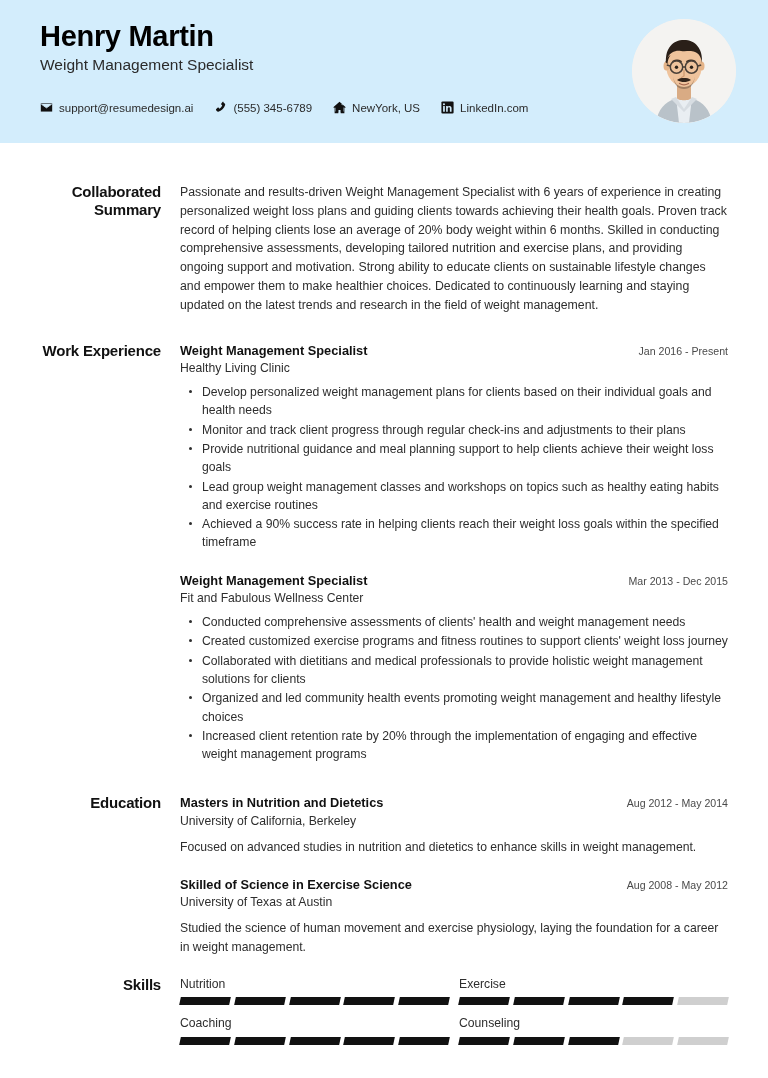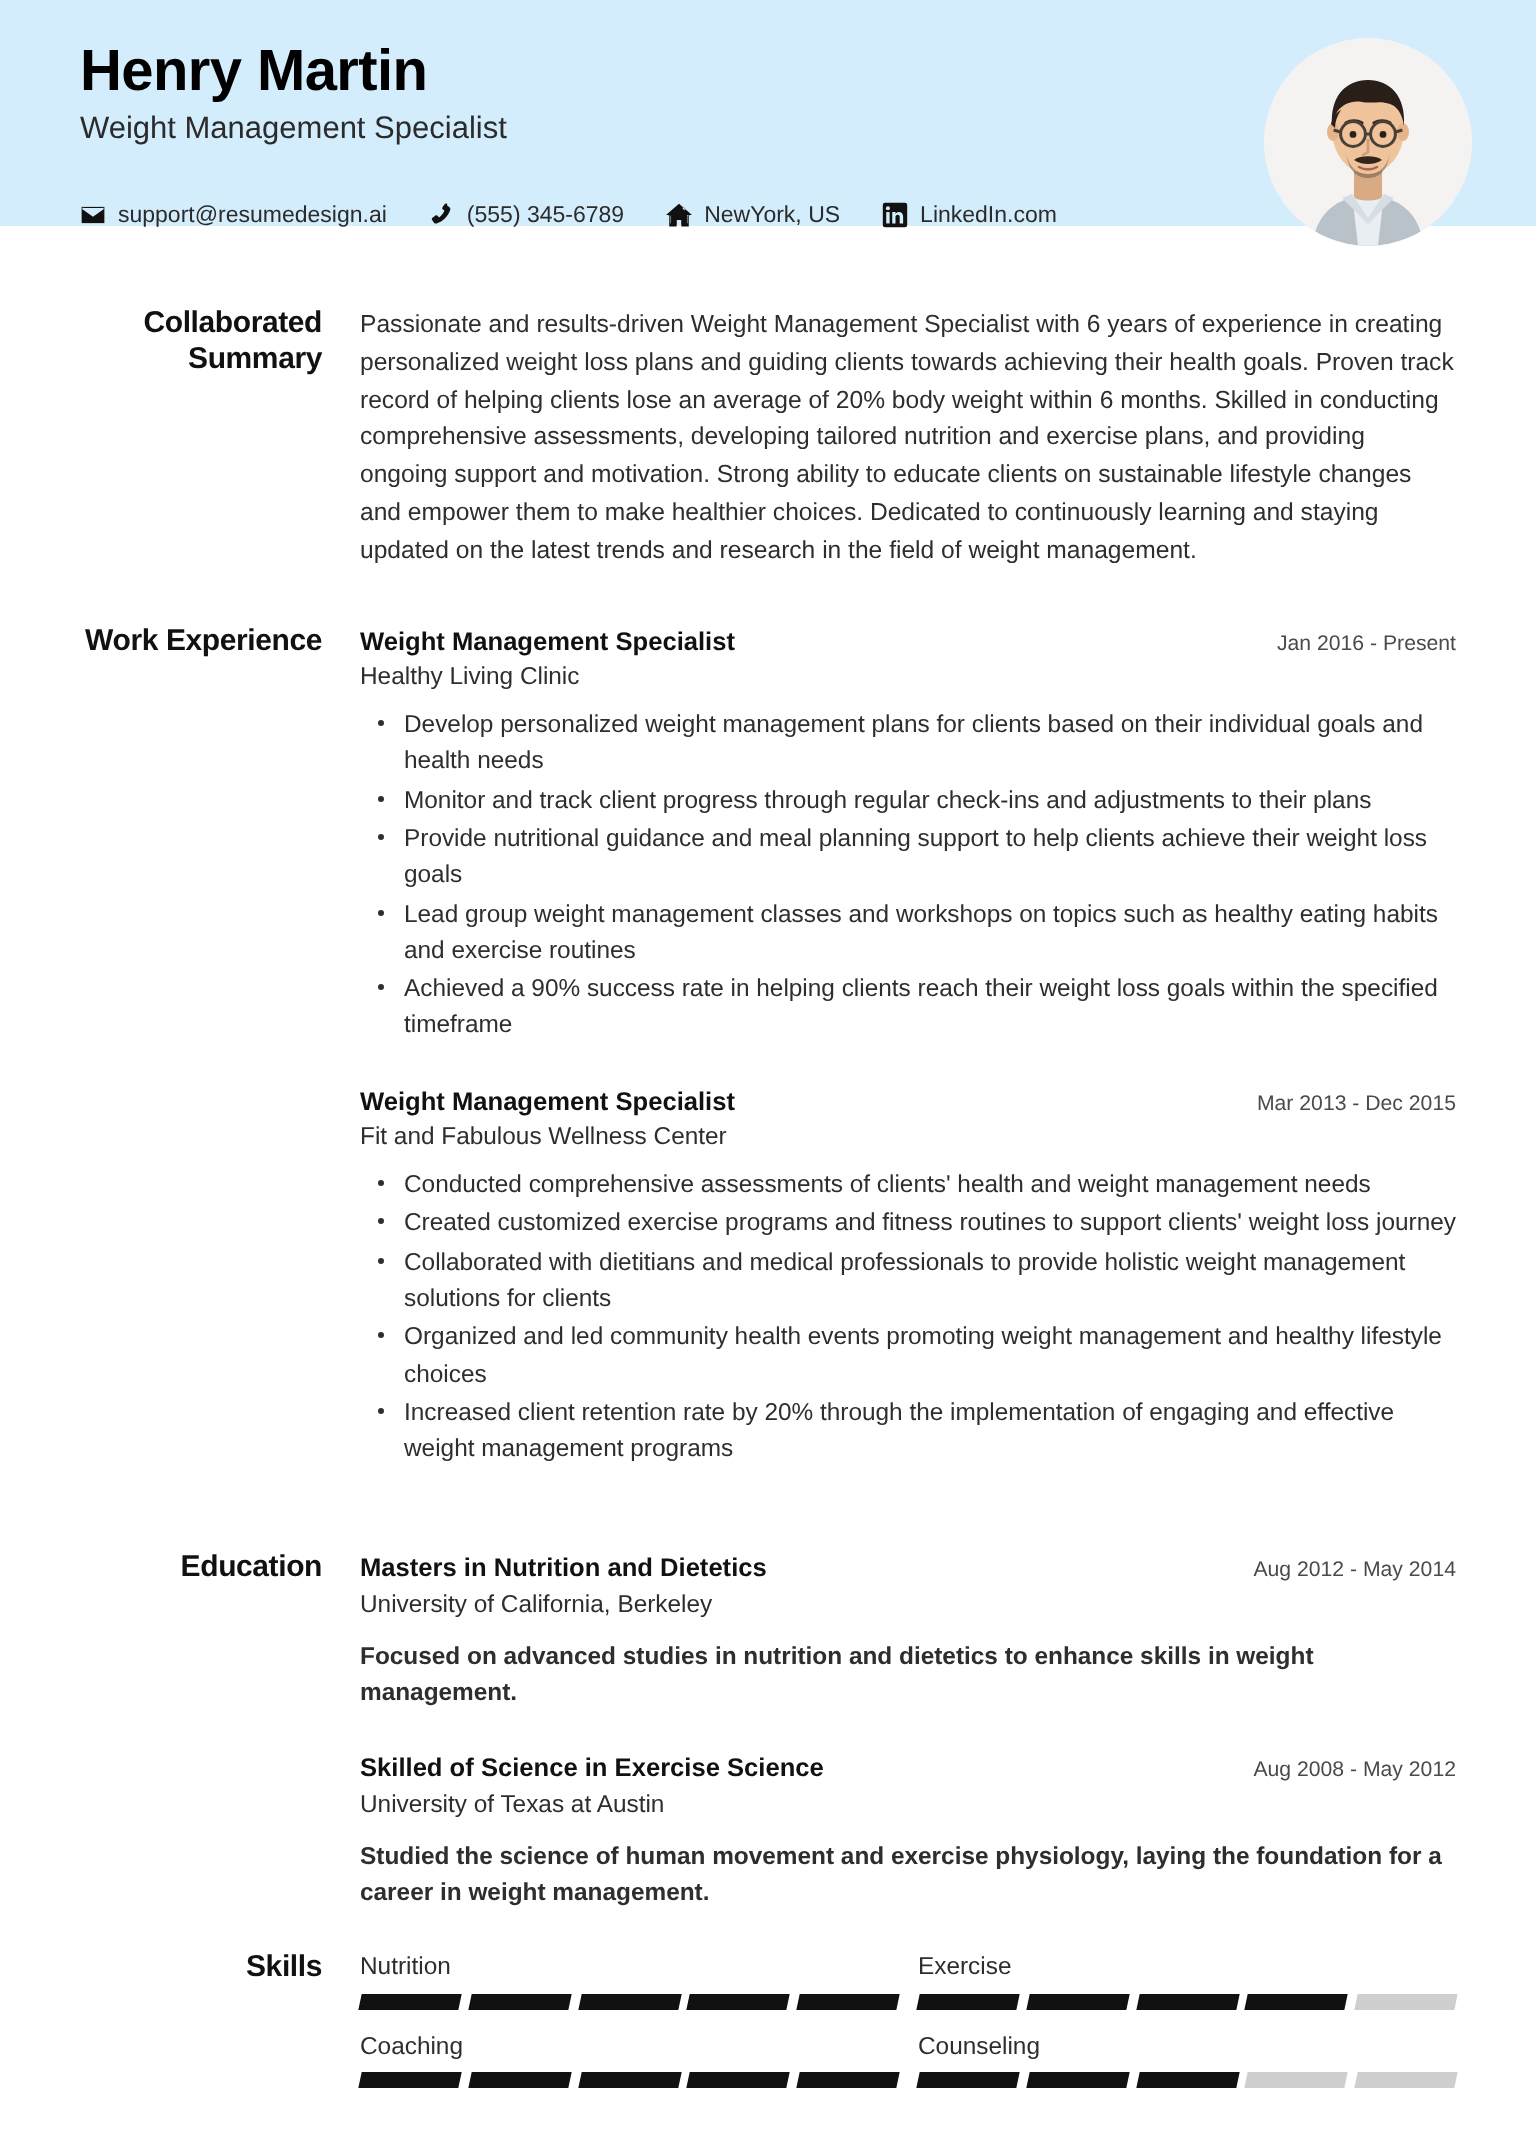--- a/index.html
+++ b/index.html
@@ -12,21 +12,21 @@
     height: 1078px;
     font-family: "Liberation Sans", sans-serif;
     color: #2b2b2b;
     overflow: hidden;
     position: relative;
   }
 
   
   .header {
     background: #d3edfc;
-    height: 113px;
+    height: 143px;
     padding: 20px 36px 0 40px;
     position: relative;
   }
   .header-name {
     font-size: 29px;
     font-weight: bold;
     letter-spacing: -0.3px;
     color: #000000;
     line-height: 1.15;
     margin: 0 0 3px 0;
@@ -147,28 +147,27 @@
     position: absolute;
     left: -13px;
     top: 7px;
     width: 3px;
     height: 3px;
     border-radius: 50%;
     background: #2e2e2e;
   }
 
   
-  #education-section { margin-top: 41px; }
+  #education-section { margin-top: 30px; }
   .edu + .edu { margin-top: 20px; }
   .edu-desc {
     font-size: 12.2px;
     line-height: 1.5;
     color: #2e2e2e;
     margin-top: 8px;
-    font-weight: bold;
   }
 
   
   #skills-section { margin-top: 20px; }
   .skills-grid {
     display: grid;
     grid-template-columns: 1fr 1fr;
     column-gap: 22px;
     row-gap: 14px;
     gap: 10px;

